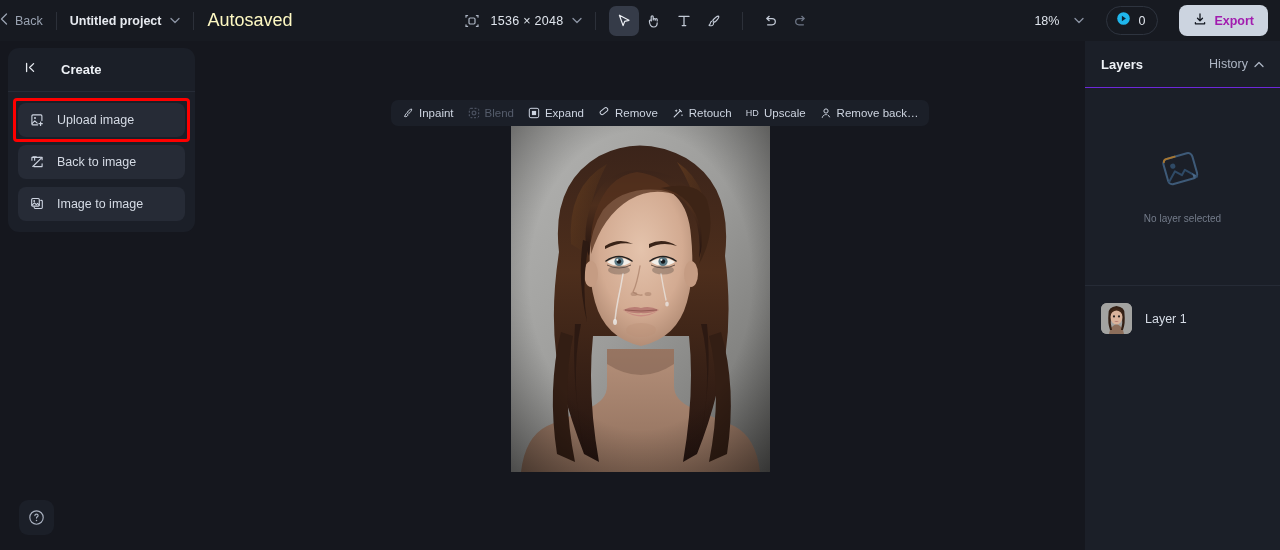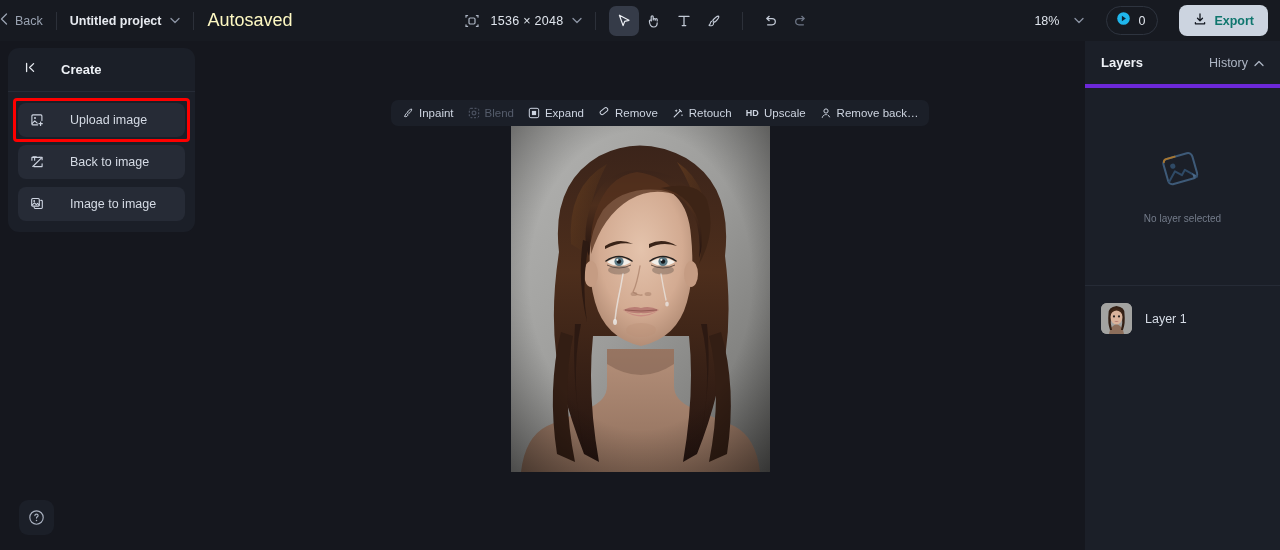--- a/index.html
+++ b/index.html
@@ -53,21 +53,21 @@
   .zoom-caret { margin-left: 7px; margin-right: 14px; color: #8b93a3; display: flex; align-items: center; }
   .credits {
     display: flex; align-items: center; gap: 7px;
     border: 1px solid #2e3banner; border: 1px solid #2e343f;
     border-radius: 999px; padding: 4px 12px 4px 9px; cursor: pointer;
   }
   .credits-num { color: #dfe4ec; font-size: 12.5px; }
   .export-btn {
     margin-left: 13px;
     display: flex; align-items: center; gap: 7px;
-    background: #ccd4e0; color: #0f766e;
+    background: #ccd4e0; color: #a21caf;
     font-size: 12.5px; font-weight: bold;
     border-radius: 8px; padding: 7px 14px; cursor: pointer;
   }
 
   
   #canvas {
     position: absolute; left: 0; top: 41px; width: 1280px; height: 509px;
     background: #15171e;
   }
   #artboard {
@@ -85,21 +85,21 @@
   }
   .lp-head {
     display: flex; align-items: center; gap: 22px;
     height: 44px; padding: 0 16px;
     border-bottom: 1px solid #262b36;
   }
   .lp-head-title { color: #eef1f6; font-size: 13px; font-weight: bold; }
   .lp-items { padding: 11px 10px 0 10px; display: flex; flex-direction: column; gap: 8px; }
   .lp-item {
     position: relative;
-    display: flex; align-items: center; gap: 26px;
+    display: flex; align-items: center; gap: 13px;
     height: 34px; padding: 0 12px;
     background: #262b36; border-radius: 8px;
     color: #d5dbe5; font-size: 12.5px; cursor: pointer;
   }
   .lp-item .ico { display: flex; align-items: center; color: #cdd4e0; }
   .hl-box {
     position: absolute; left: -5px; top: -5px; right: -5px; bottom: -5px;
     border: 3px solid #ff0000; border-radius: 4px; pointer-events: none;
   }
 
@@ -109,31 +109,31 @@
     background: #1b1f28; border-radius: 7px;
     display: flex; align-items: center; padding: 0 4px;
   }
   .ft-item {
     display: flex; align-items: center; gap: 5px;
     height: 20px; padding: 0 7px; border-radius: 5px;
     color: #cdd4e0; font-size: 11.5px; cursor: pointer; white-space: nowrap;
   }
   .ft-item.disabled { color: #555c6b; cursor: default; }
   .ft-item .ico { display: flex; align-items: center; }
-  .hd-badge { font-size: 9px; font-weight: bold; letter-spacing: .2px; text-align: center; }
+  .hd-badge { font-size: 9px; font-weight: normal; letter-spacing: .2px; text-align: center; }
 
   
   #rightpanel {
     position: absolute; right: 0; top: 41px; width: 195px; height: 509px;
     background: #1b1f28;
   }
   .rp-head {
     height: 47px; padding: 0 16px;
     display: flex; align-items: center; justify-content: space-between;
-    border-bottom: 4px solid #6d28d9;
+    border-bottom: 1px solid #6d28d9;
   }
   .rp-title { color: #eef1f6; font-size: 13px; font-weight: bold; }
   .rp-history { display: flex; align-items: center; gap: 6px; color: #aeb6c4; font-size: 12.5px; cursor: pointer; }
   .rp-empty {
     height: 198px;
     display: flex; flex-direction: column; align-items: center; justify-content: center; gap: 14px;
     border-bottom: 1px solid #262b36;
   }
   .rp-empty-txt { color: #747c8b; font-size: 10px; }
   .rp-layers { padding: 12px 10px; }

